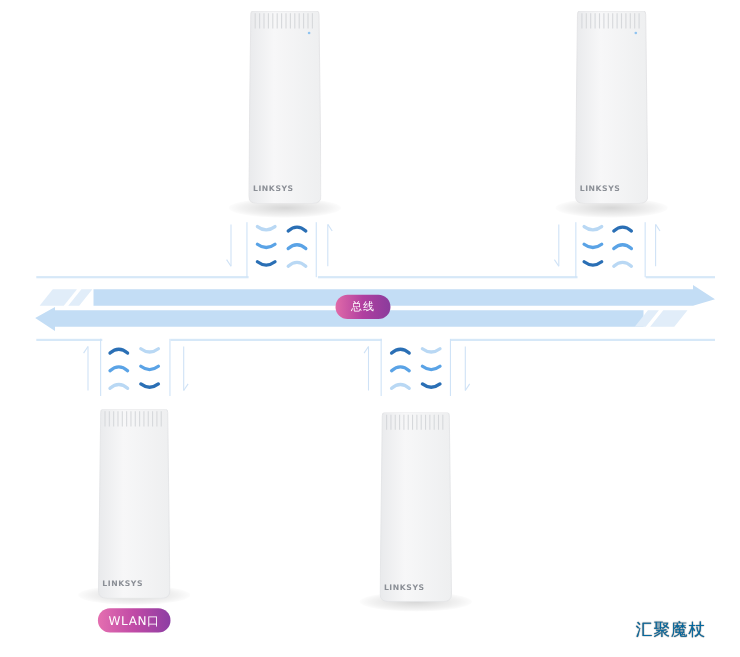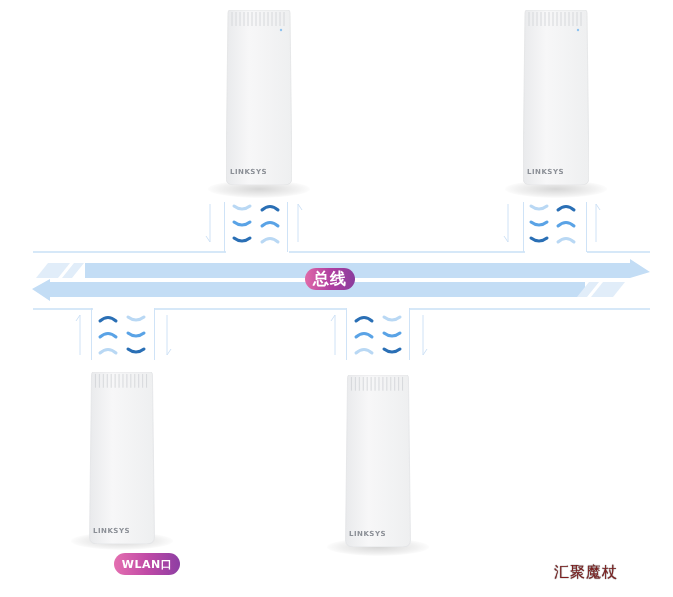--- a/index.html
+++ b/index.html
@@ -6,26 +6,26 @@
   body{width:673px;height:597px;position:relative;overflow:hidden;font-family:"DejaVu Sans",sans-serif;}
   .abs{position:absolute;}
   .node{position:absolute;width:66px;}
   .router{position:absolute;left:0;top:0;width:66px;height:175px;}
   .shadow{position:absolute;left:-18px;width:102px;height:18px;border-radius:50%;
           background:radial-gradient(ellipse at center, rgba(0,0,0,0.16) 0%, rgba(0,0,0,0.05) 55%, rgba(0,0,0,0) 75%);}
   .brand{position:absolute;left:0;width:45px;text-align:center;font-size:7px;letter-spacing:0.5px;color:#8b8f96;font-weight:bold;}
   .port{position:absolute;border-left:1.5px solid #cfe3f7;border-right:1.5px solid #cfe3f7;}
   .rail{position:absolute;height:1.5px;background:#d6e8f8;}
   .bus-label{position:absolute;left:305px;top:268px;width:50px;height:22px;border-radius:11px;
-    background:linear-gradient(90deg,#e06aa8,#b03fa0,#8a3c9c);color:#fff;font-size:16px;font-weight:bold;
+    background:linear-gradient(90deg,#e06aa8,#b03fa0,#8a3c9c);color:#fff;font-size:10px;font-weight:normal;
     display:flex;align-items:center;justify-content:center;letter-spacing:1px;}
   .wlan-label{position:absolute;left:89px;top:553px;width:66px;height:22px;border-radius:11px;
-    background:linear-gradient(90deg,#e46fb0,#c04aa6,#8d3ea3);color:#fff;font-size:11px;font-weight:bold;
-    display:flex;align-items:center;justify-content:center;letter-spacing:0.5px;margin-left:25px;}
-  .watermark{position:absolute;left:554px;top:563px;font-size:15px;color:#7f1d1d;
+    background:linear-gradient(90deg,#e46fb0,#c04aa6,#8d3ea3);color:#fff;font-size:11px;font-weight:normal;
+    display:flex;align-items:center;justify-content:center;letter-spacing:0.5px;}
+  .watermark{position:absolute;left:578px;top:563px;font-size:15px;color:#0369a1;
     text-shadow:0 0 1px #777, 0 0 1px #777; letter-spacing:1px;}
 </style>
 </head>
 <body>
 
 <div class="node" style="left:226px;top:10px;height:190px;">
   <div class="shadow" style="top:170px;"></div>
   <svg class="router" viewBox="0 0 66 175">
     <defs>
       <linearGradient id="rg" x1="0" x2="1">

